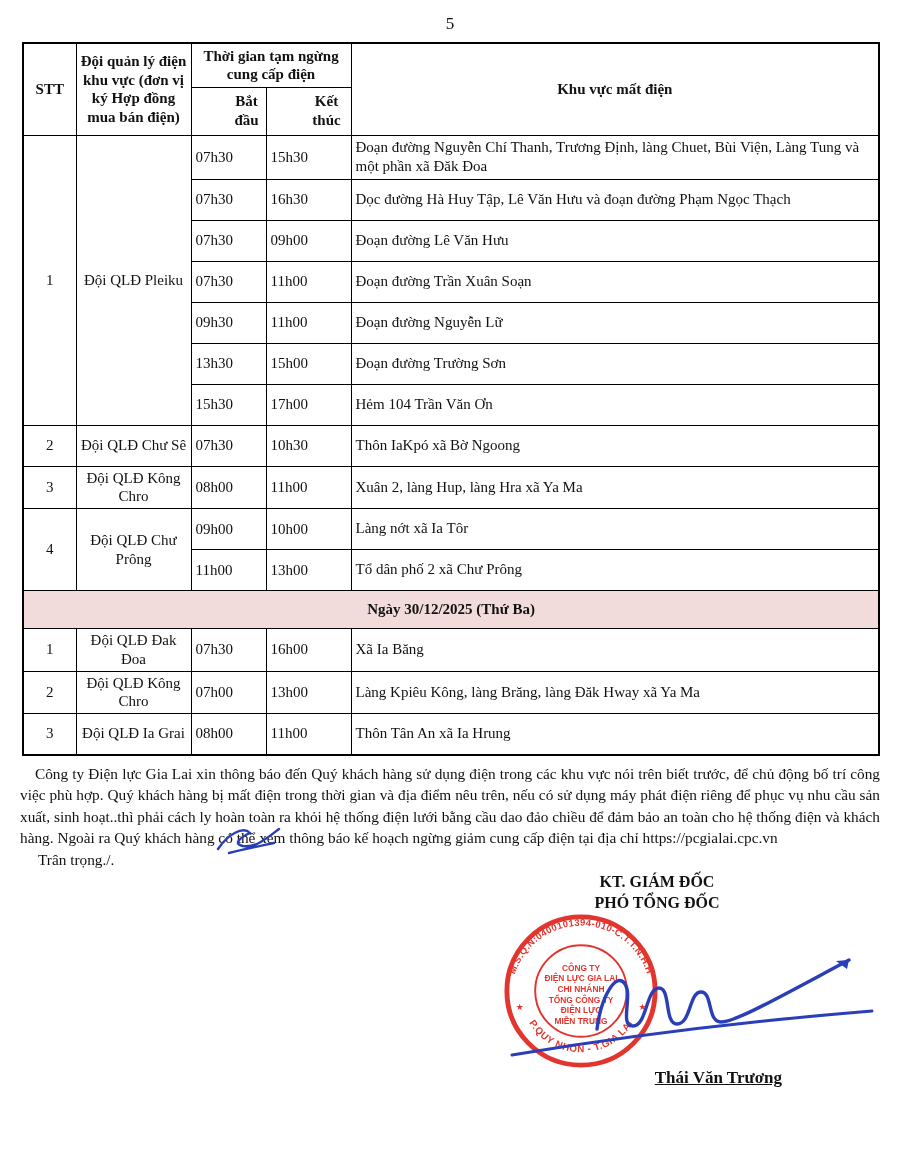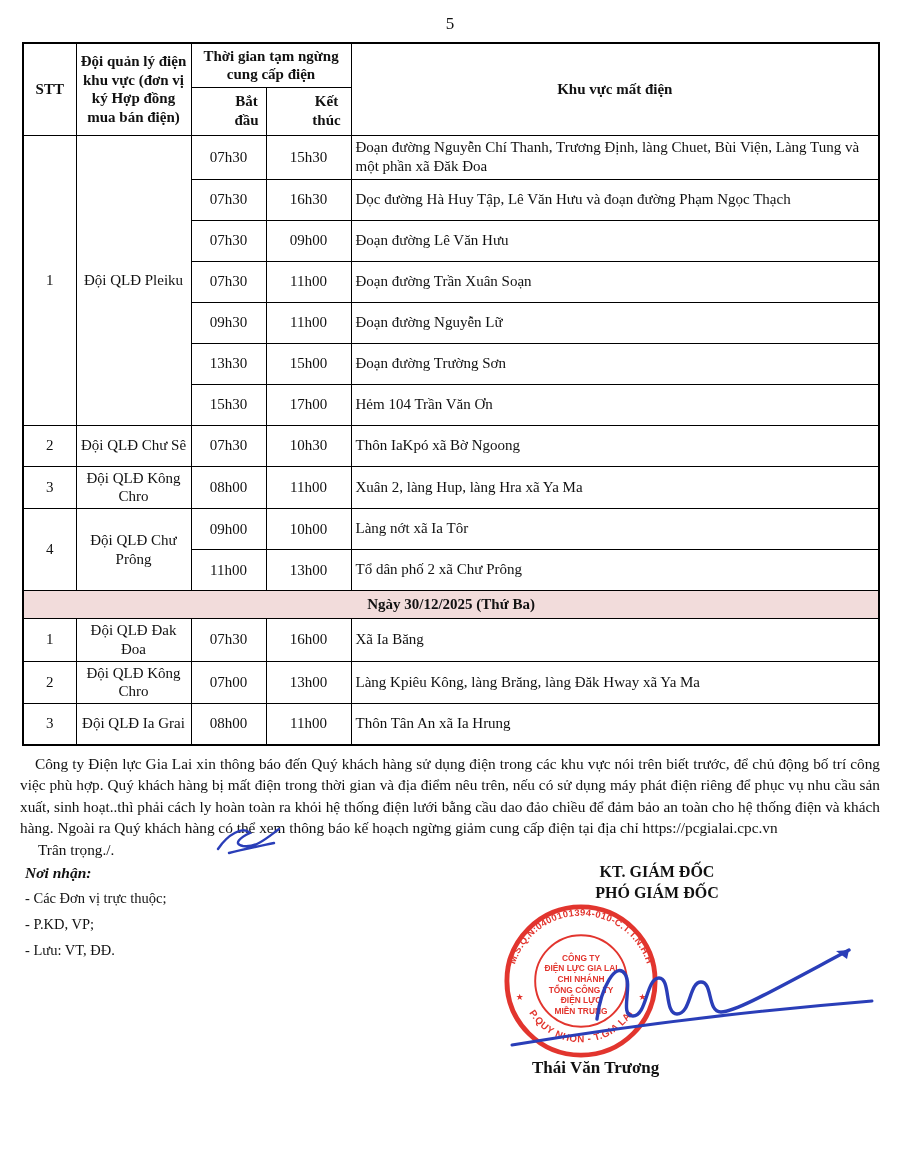--- a/index.html
+++ b/index.html
@@ -29,44 +29,44 @@
   table.outage th, table.outage td{
     border:1px solid #000;
     vertical-align:middle;
     padding:2px 4px;
   }
   table.outage thead th{ font-weight:bold; text-align:center; line-height:1.25; }
   tr.hdr-main th{ height:44px; }
   tr.hdr-sub th{ height:48px;padding-left:40px; }
   td.c-stt{ text-align:center; }
   td.c-unit{ text-align:center; line-height:1.25; }
-  td.c-time{ text-align:center; height:41px; }
+  td.c-time{ text-align:left; height:41px; }
   td.c-area{ text-align:left; padding-left:7px; line-height:1.3;margin-left:48px; }
   tr.date-row td{
     background:var(--section-pink);
-    text-align:center; font-weight:bold; height:28px;
+    text-align:center; font-weight:bold; height:38px;
   }
 
   
   .notice{
     width:860px; margin:7px 0 0 20px;
     font-size:15.3px; line-height:21.6px; text-align:justify;
   }
   .notice .para{ text-indent:15px; }
   .notice .closing{ padding-left:18px; }
 
   
   .footer{ position:relative; width:900px; height:318px; }
   .recipients{ position:absolute; left:25px; top:4px; font-size:14.5px; }
   .recipients .title{ font-weight:bold; font-style:italic; font-size:15.5px; margin-bottom:8px; }
   .recipients .item{ margin-bottom:9px; }
   .sig-titles{ position:absolute; left:532px; top:1px; width:250px; text-align:center;
                font-weight:bold; font-size:16px; line-height:21px; }
-  .signer-name{ position:absolute; left:532px; top:198px; width:250px; text-align:left;
-                font-weight:bold; font-size:17px; }
+  .signer-name{ position:absolute; left:532px; top:198px; width:250px; text-align:right;
+                font-weight:bold; font-size:17px;text-decoration:underline; }
   .stamp-svg{ position:absolute; left:503px; top:43px; width:156px; height:156px; opacity:.93; }
   .sig-svg{ position:absolute; left:500px; top:65px; width:380px; height:130px; }
   .scribble-svg{ position:absolute; left:210px; top:822px; width:90px; height:36px; }
 </style>
 </head>
 <body>
 
 <div class="page-num">5</div>
 
 <table class="outage">
@@ -183,30 +183,24 @@
 <div class="notice">
   <div class="para">Công ty Điện lực Gia Lai xin thông báo đến Quý khách hàng sử dụng điện trong các khu vực nói trên biết trước, để chủ động bố trí công việc phù hợp. Quý khách hàng bị mất điện trong thời gian và địa điểm nêu trên, nếu có sử dụng máy phát điện riêng để phục vụ nhu cầu sản xuất, sinh hoạt..thì phải cách ly hoàn toàn ra khỏi hệ thống điện lưới bằng cầu dao đảo chiều để đảm bảo an toàn cho hệ thống điện và khách hàng. Ngoài ra Quý khách hàng có thể xem thông báo kế hoạch ngừng giảm cung cấp điện tại địa chỉ https://pcgialai.cpc.vn</div>
   <div class="closing">Trân trọng./.</div>
 </div>
 
 <svg class="scribble-svg" viewBox="0 0 90 36">
   <path d="M 8 27 C 18 12, 33 4, 40 11 C 31 15, 22 22, 33 24 C 46 26, 57 16, 69 7 M 19 31 C 35 27, 50 24, 64 21" fill="none" stroke="var(--sig-blue)" stroke-width="2.4" stroke-linecap="round"></path>
 </svg>
 
 <div class="footer">
-  <div class="recipients">
-    <div class="title">Nơi nhận:</div>
-    <div class="item">- Các Đơn vị trực thuộc;</div>
-    <div class="item">- P.KD, VP;</div>
-    <div class="item">- Lưu: VT, ĐĐ.</div>
-  </div>
 
   <div class="sig-titles">
     <div>KT. GIÁM ĐỐC</div>
-    <div>PHÓ GIÁM ĐỐC</div>
+    <div>PHÓ TỔNG ĐỐC</div>
   </div>
 
   <svg class="stamp-svg" viewBox="0 0 160 160">
     <defs>
       <path id="arcTop" d="M 9 84 A 71 71 0 1 1 151 84" fill="none"></path>
       <path id="arcBottom" d="M 19 92 A 62 62 0 0 0 141 92" fill="none"></path>
     </defs>
     <circle cx="80" cy="80" r="76" fill="none" stroke="var(--stamp-red)" stroke-width="5"></circle>
     <circle cx="80" cy="80" r="47" fill="none" stroke="var(--stamp-red)" stroke-width="2"></circle>
     <text fill="var(--stamp-red)" font-size="9.6" font-weight="bold" font-family="Liberation Sans, sans-serif" letter-spacing="0.4">

